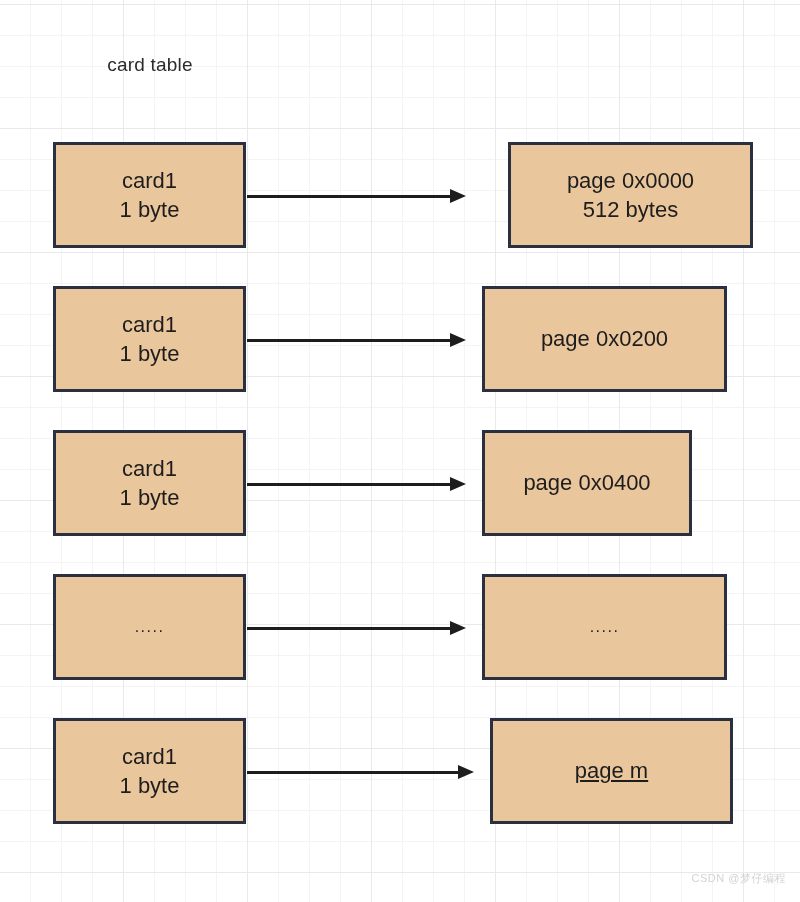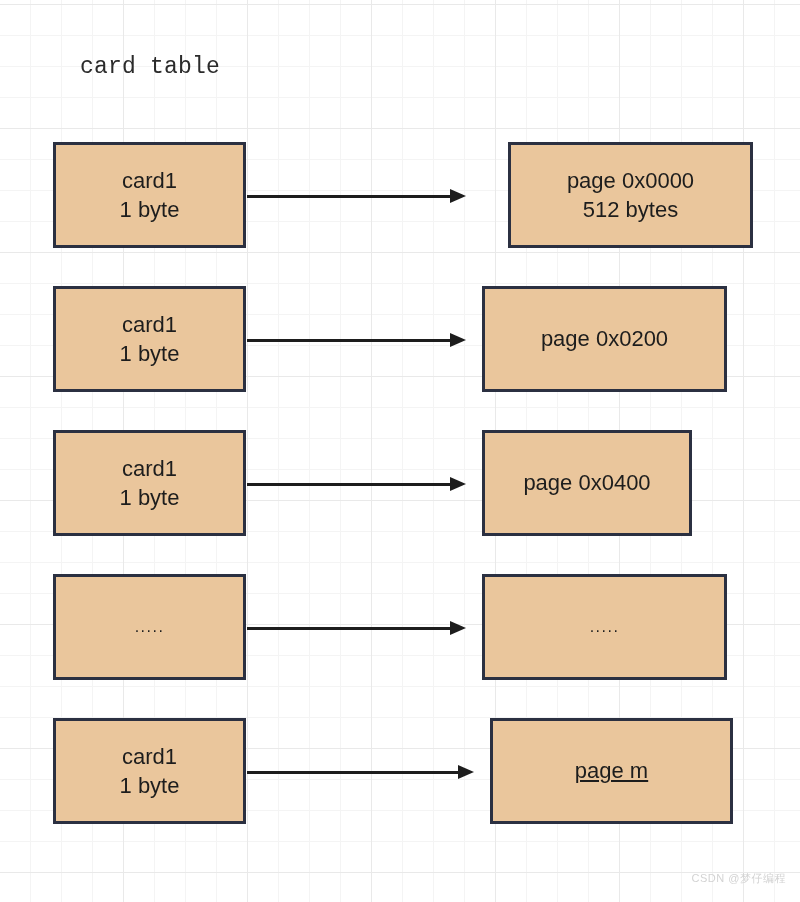--- a/index.html
+++ b/index.html
@@ -26,25 +26,24 @@
       124px 124px,
       124px 124px,
       31px 31px,
       31px 31px;
     background-position: -1px 4px, -1px 4px, -1px 4px, -1px 4px;
   }
 
   
   .col-heading {
     position: absolute;
-    font-size: 23px;
+    font-size: 19px;
     color: #2b2b2b;
     white-space: nowrap;
     letter-spacing: 0.2px;
-    font-family: Liberation Mono, monospace;
   }
   #heading-card-table {
     left: 0;
     top: 54px;
     width: 300px;
     text-align: center;
   }
   #heading-card-page {
     left: 455px;
     top: 42px;

